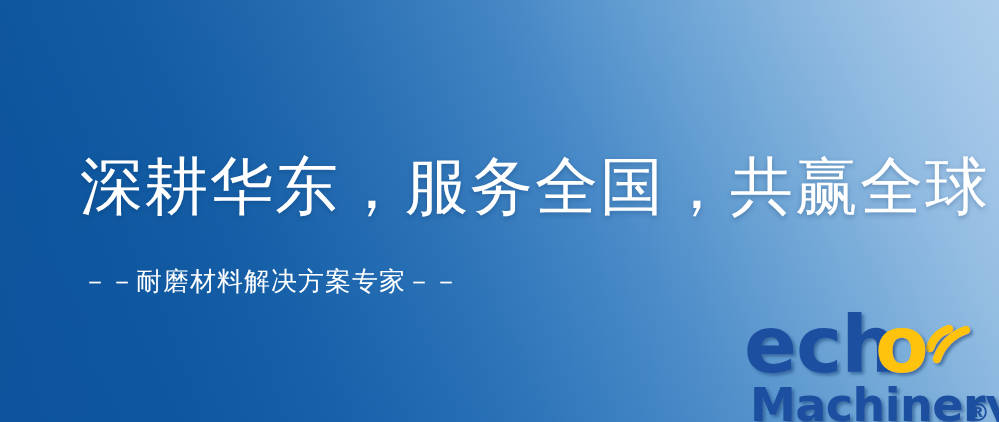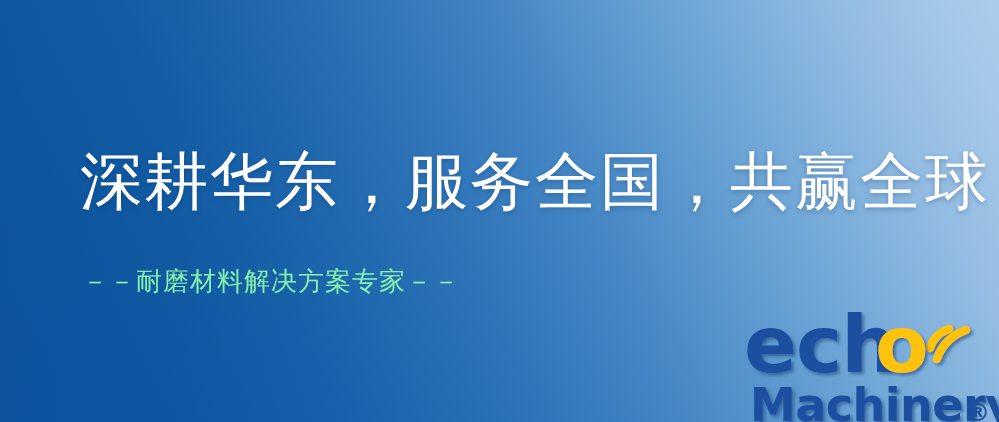--- a/index.html
+++ b/index.html
@@ -52,38 +52,38 @@
   .banner-inner {
     position: absolute;
     inset: 0;
   }
 
   
   .headline {
     position: absolute;
     left: 80px;
     top: 150px;
-    font-family: Liberation Mono, monospace;
+    font-family: Liberation Serif, serif;
     font-size: 63px;
     line-height: 1.18;
     color: #ffffff;
     letter-spacing: 2px;
     white-space: nowrap;
     text-shadow: 0 2px 5px rgba(6, 48, 96, 0.30);
   }
 
   
   .subtitle {
     position: absolute;
     left: 82px;
     top: 266px;
     font-family: "Liberation Serif", "DejaVu Serif", serif;
     font-size: 26px;
     line-height: 1.2;
-    color: #86efac;
+    color: #ffffff;
     letter-spacing: 1px;
     white-space: nowrap;
   }
 
   
   .logo {
     position: absolute;
     left: 744px;
     top: 304px;
     width: 255px;

